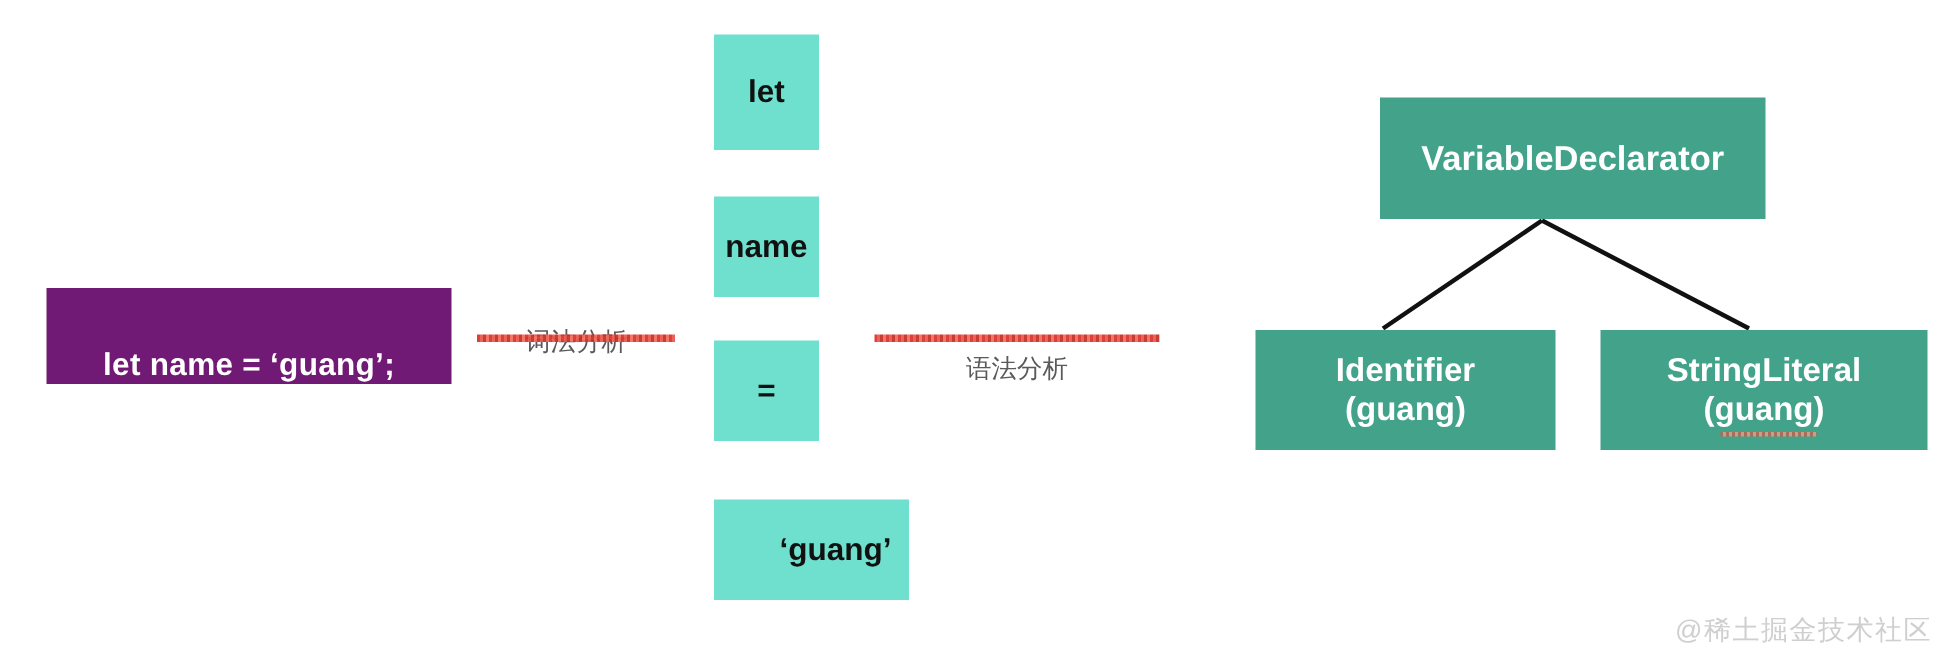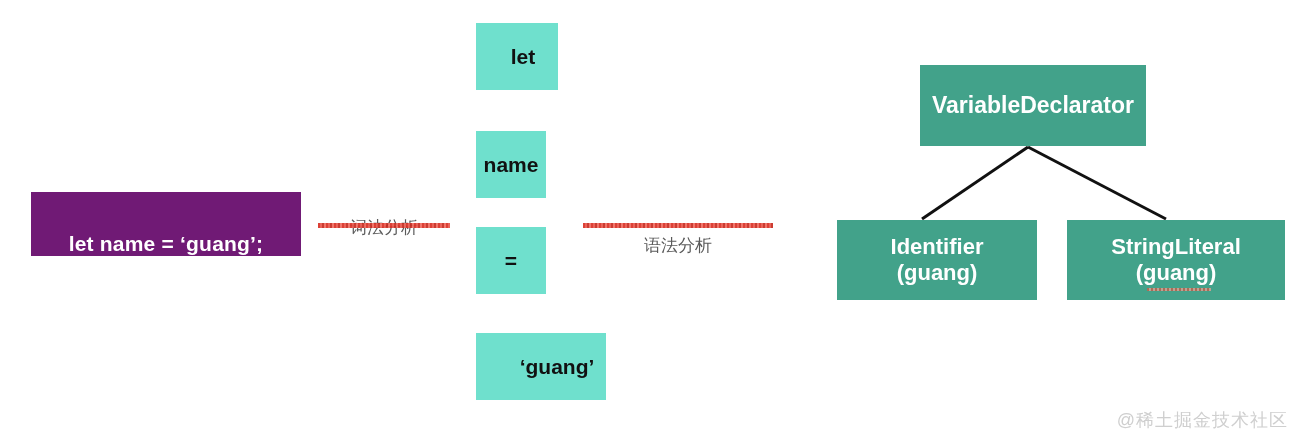--- a/index.html
+++ b/index.html
@@ -140,21 +140,21 @@
 
 <div id="canvas">
 
   <div class="code-box">
     <span class="code-text">let name = ‘guang’;</span>
   </div>
 
   <div class="stage-label lex">词法分析</div>
   <div class="red-line lex"></div>
 
-  <div class="token-box" style="left:476px; top:23px; width:70px; height:67px;padding-left:12px;">
+  <div class="token-box" style="left:476px; top:23px; width:70px; height:77px;">
     <span class="token-text">let</span>
   </div>
 
   <div class="token-box" style="left:476px; top:131px; width:70px; height:67px;">
     <span class="token-text">name</span>
   </div>
 
   <div class="token-box" style="left:476px; top:227px; width:70px; height:67px;">
     <span class="token-text">=</span>
   </div>
@@ -164,21 +164,21 @@
   </div>
 
   <div class="stage-label syn">语法分析</div>
   <div class="red-line syn"></div>
 
   <svg class="tree-edges" viewBox="0 0 1304 442" xmlns="http://www.w3.org/2000/svg">
     <line x1="1028" y1="147" x2="922" y2="219" stroke="#111111" stroke-width="3"></line>
     <line x1="1028" y1="147" x2="1166" y2="219" stroke="#111111" stroke-width="3"></line>
   </svg>
 
-  <div class="ast-node root" style="left:920px; top:65px; width:226px; height:81px;">
+  <div class="ast-node root" style="left:920px; top:65px; width:257px; height:81px;">
     <span class="ast-line">VariableDeclarator</span>
   </div>
 
   <div class="ast-node" style="left:820px; top:220px; width:200px; height:80px;margin-left:17px;">
     <span class="ast-line">Identifier</span>
     <span class="ast-line">(guang)</span>
   </div>
 
   <div class="ast-node" style="left:1067px; top:220px; width:218px; height:80px;">
     <span class="ast-line">StringLiteral</span>

